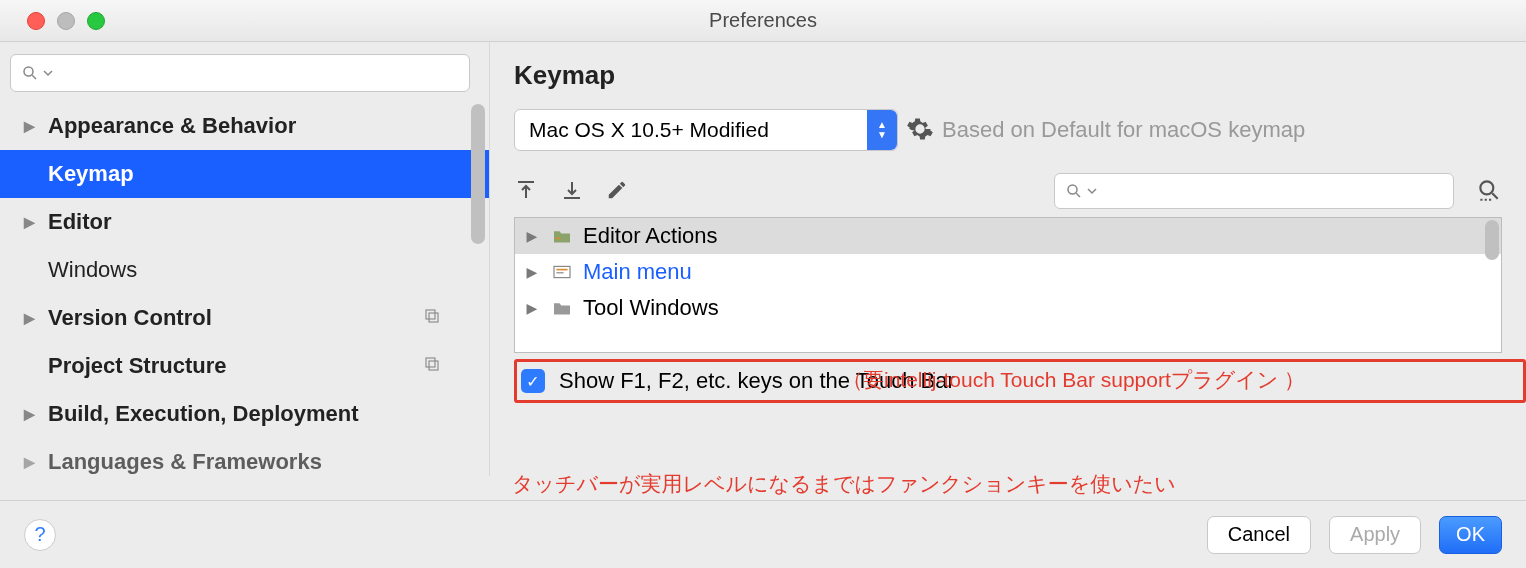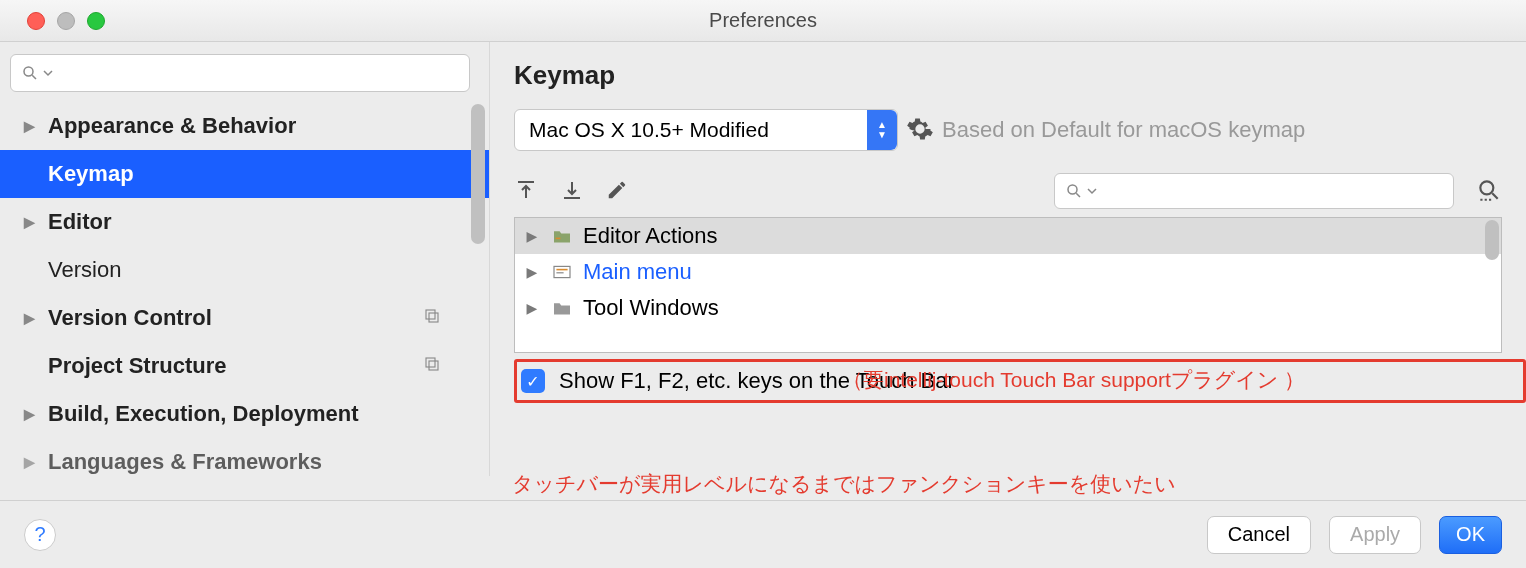--- a/index.html
+++ b/index.html
@@ -331,21 +331,21 @@
       <div class="sidebar-item bold selected">
         <span class="spacer"></span>
         <span>Keymap</span>
       </div>
       <div class="sidebar-item bold">
         <span class="expand">▶</span>
         <span>Editor</span>
       </div>
       <div class="sidebar-item">
         <span class="spacer"></span>
-        <span>Version</span>
+        <span>Windows</span>
       </div>
       <div class="sidebar-item bold">
         <span class="expand">▶</span>
         <span>Version Control</span>
         <span class="icon-right">
           <svg width="18" height="18" viewBox="0 0 24 24" fill="none" stroke="#888" stroke-width="1.5">
               <rect x="4" y="4" width="12" height="12"></rect>
               <rect x="8" y="8" width="12" height="12"></rect>
             </svg>
         </span>

